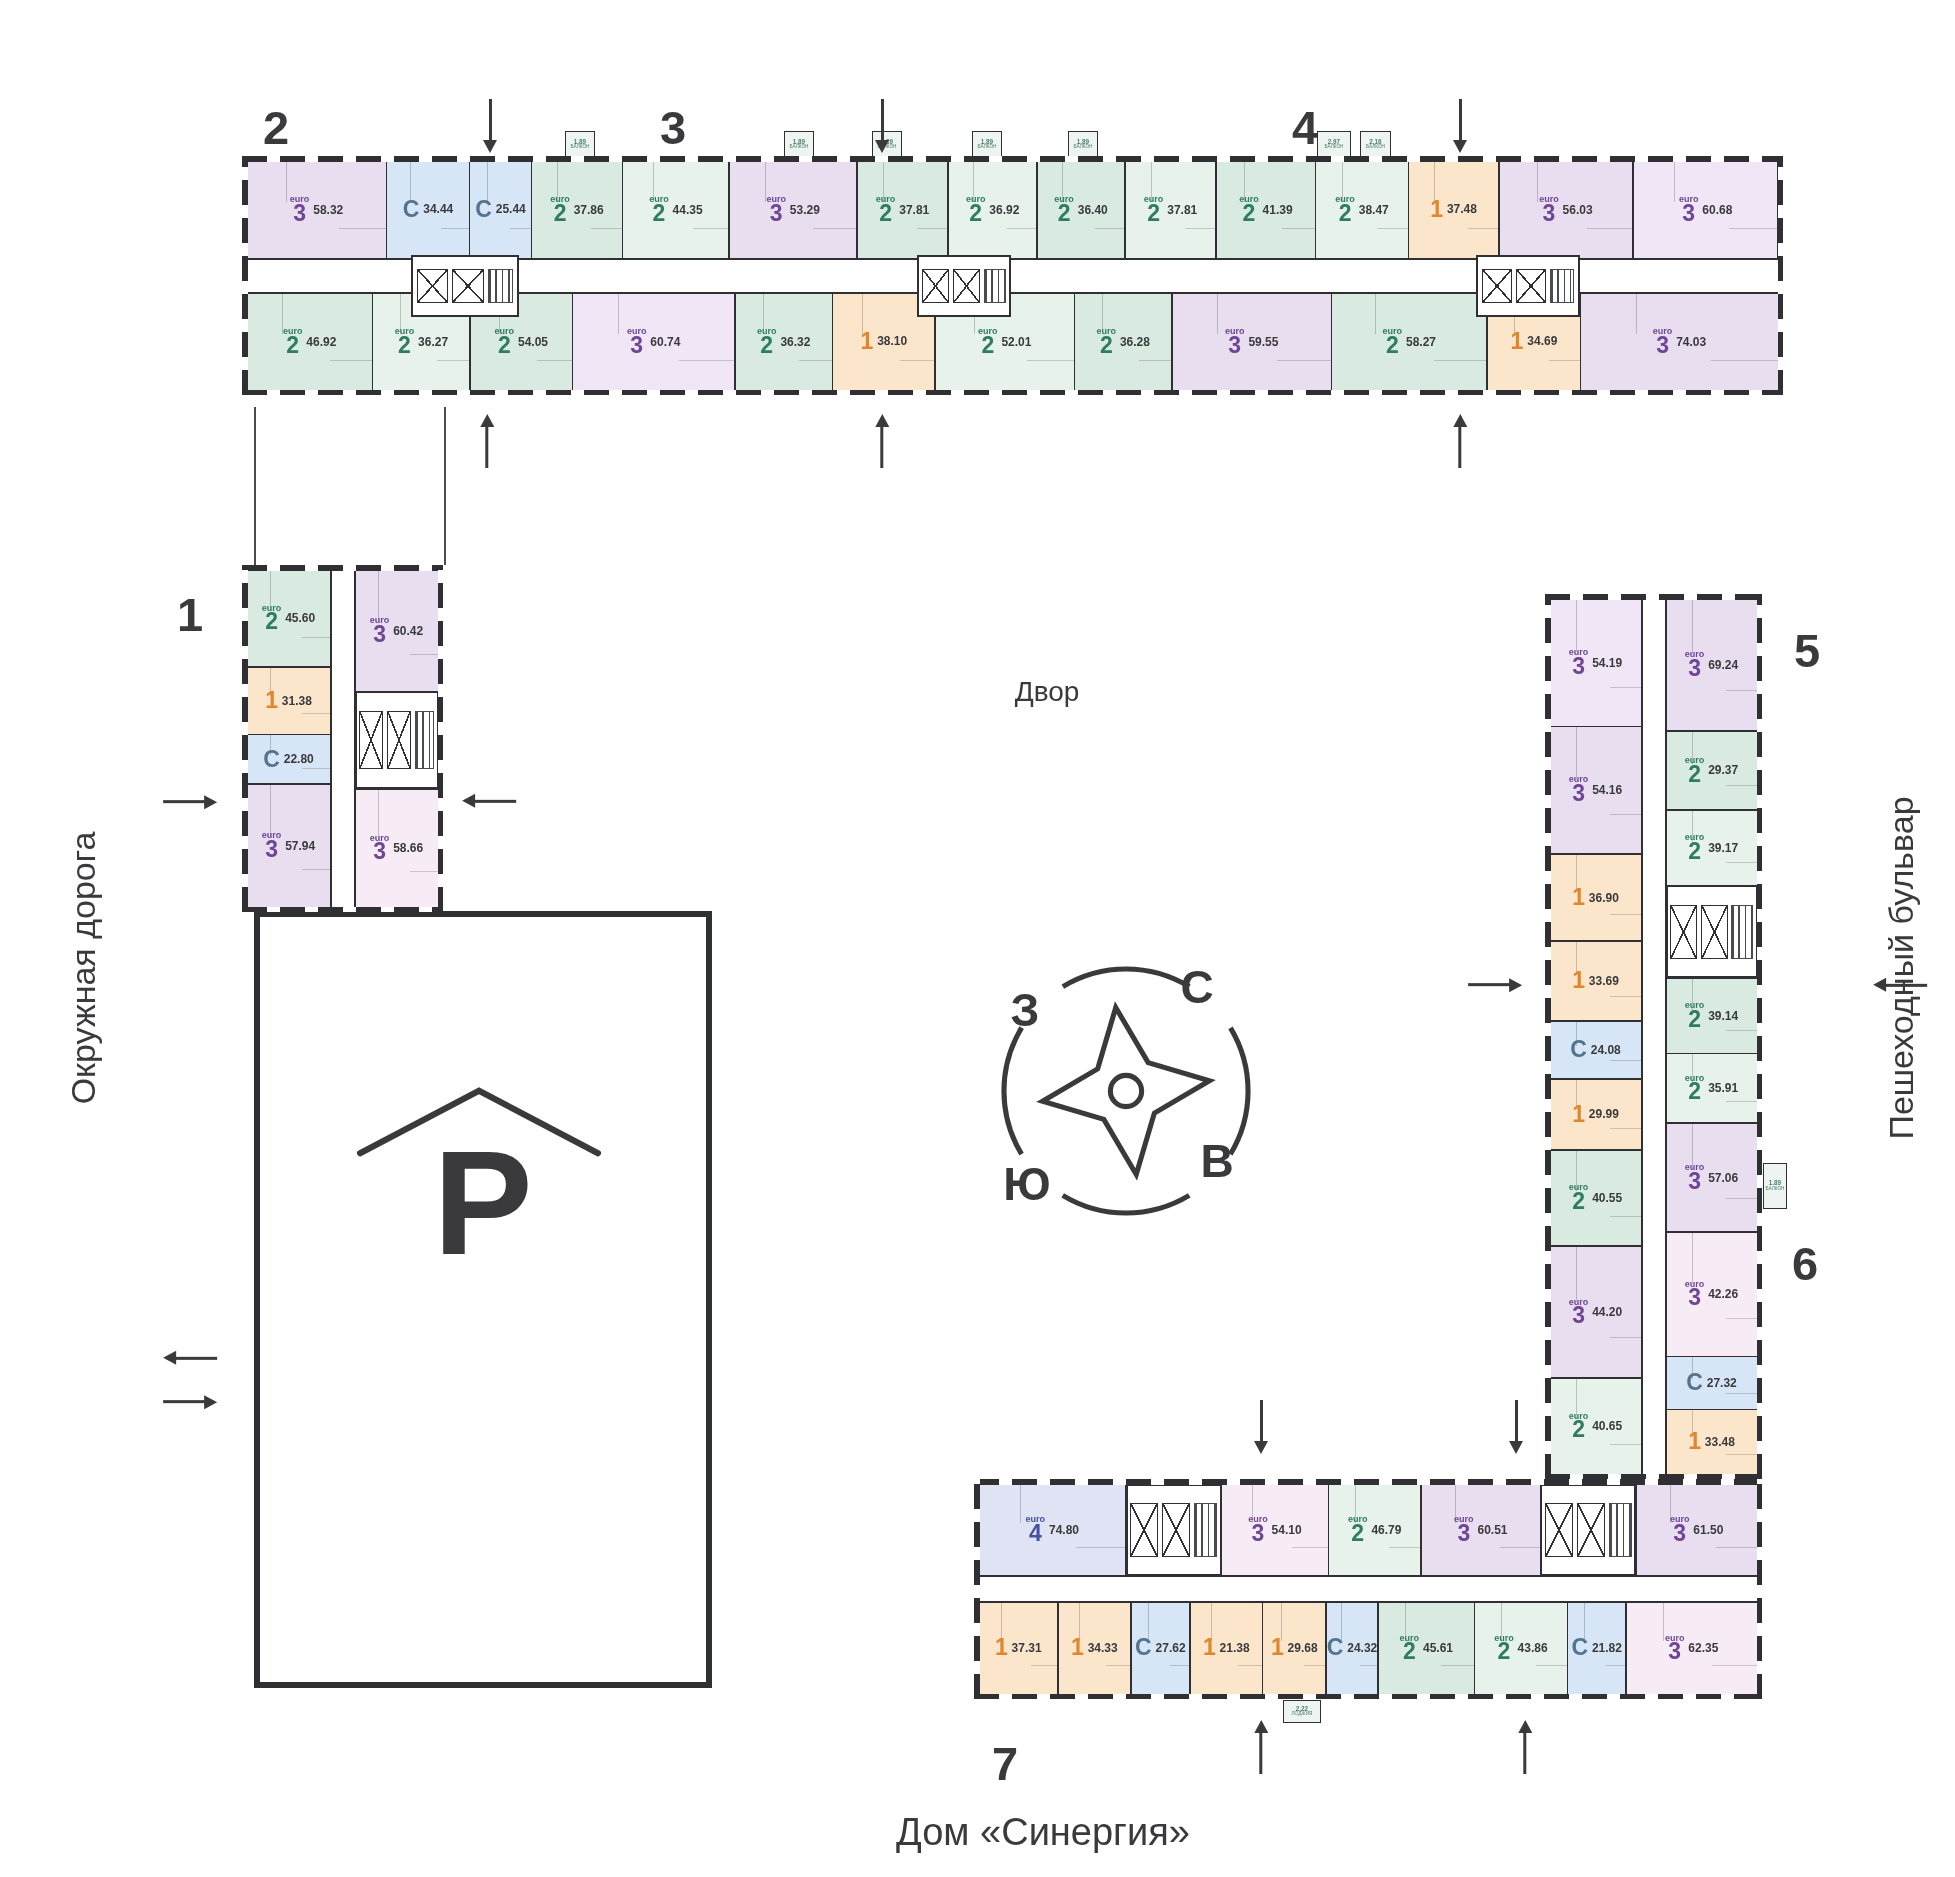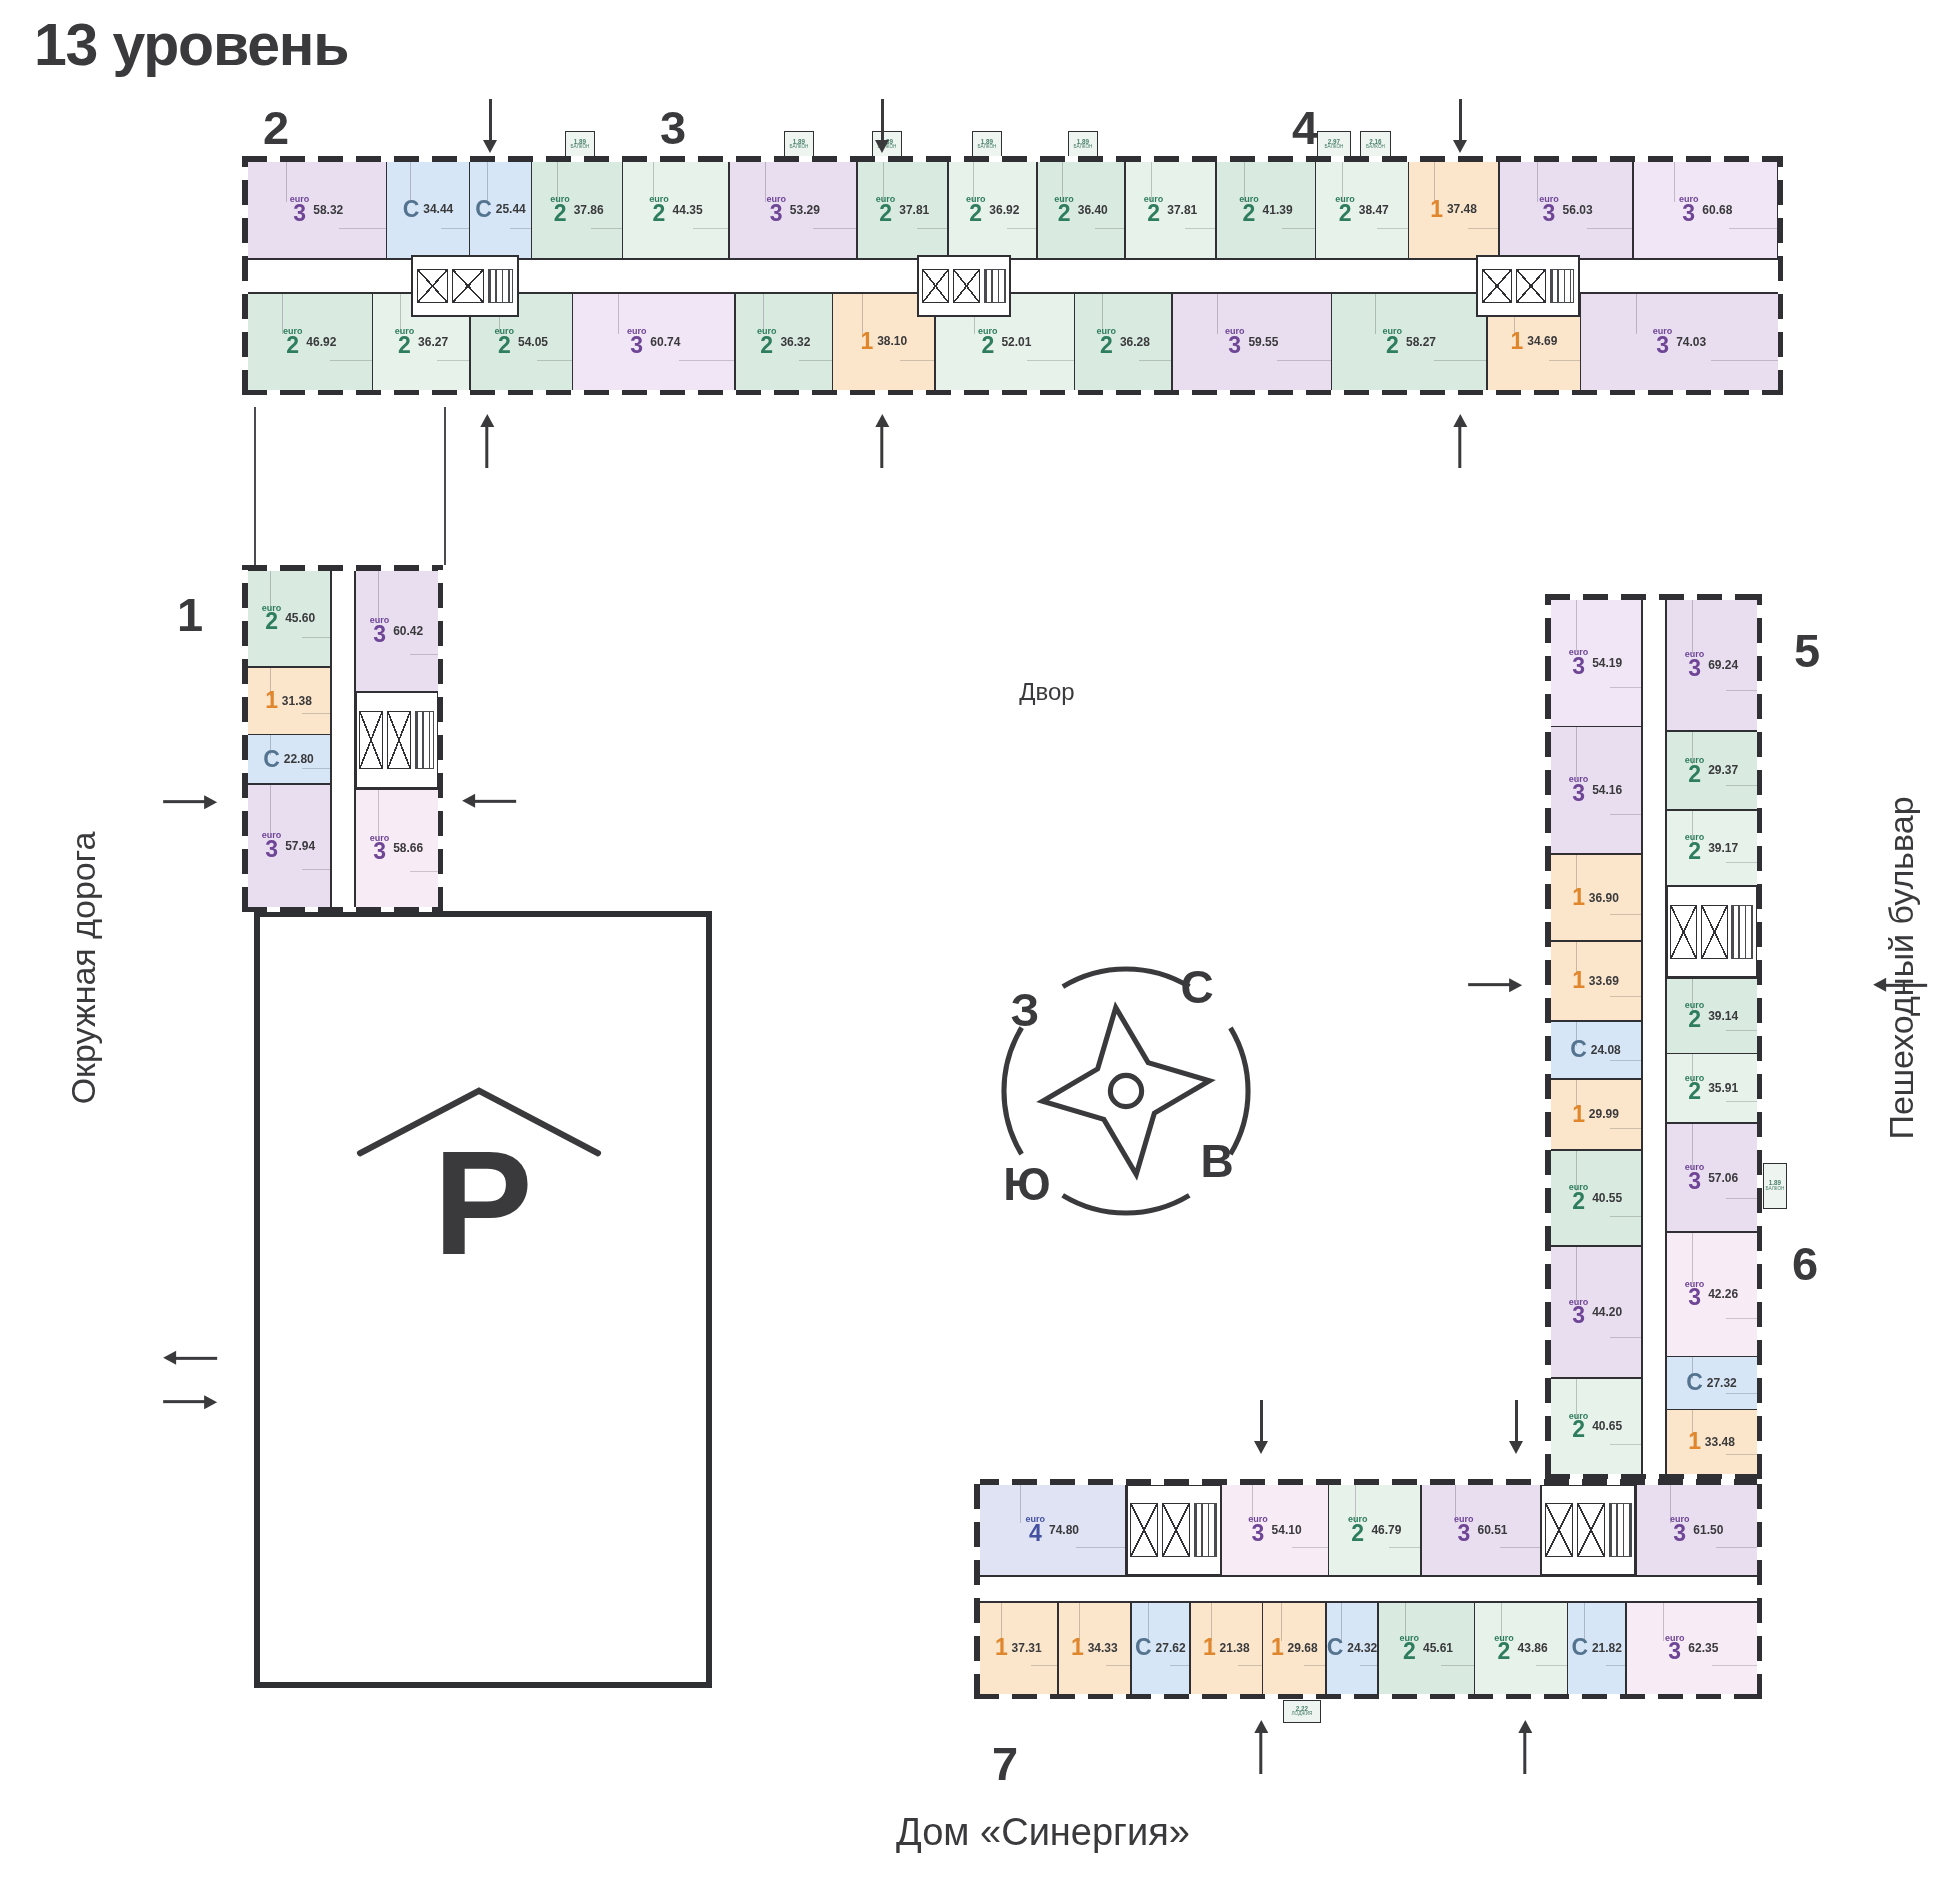--- a/index.html
+++ b/index.html
@@ -2,21 +2,21 @@
 <html style="font-size:6.3px"><head>
 <meta charset="utf-8">
 <style>
   html,body{margin:0;padding:0;background:#ffffff;}
   body{width:1955px;height:1877px;position:relative;font-family:"Liberation Sans","DejaVu Sans",sans-serif;color:#3a3a3c;overflow:hidden;}
   #plan{position:absolute;inset:0;}
 
   .title{position:absolute;left:34px;top:11px;font-size:59px;font-weight:800;letter-spacing:-1.2px;color:#3a3a3c;white-space:nowrap;}
 
   .bigtext{position:absolute;transform:translate(-50%,-50%);white-space:nowrap;color:#3a3a3c;}
-  .dvor{font-size:24px;}
+  .dvor{font-size:28px;}
   .bldg{font-size:38px;}
   .street{font-size:34px;transform:translate(-50%,-50%) rotate(-90deg);}
 
   .secnum{position:absolute;transform:translate(-50%,-50%);font-size:47px;font-weight:800;color:#3a3a3c;}
 
   .wing{position:absolute;background:#ffffff;}
   .edge{position:absolute;z-index:3;}
   .winner{position:absolute;inset:5.5px;display:flex;z-index:2;}
   .winner.h{flex-direction:column;}
   .winner.v{flex-direction:row;}
@@ -61,21 +61,20 @@
 
   .connector{position:absolute;left:254px;top:407px;width:188px;height:158px;border-left:2px solid #4a4b4f;border-right:2px solid #4a4b4f;z-index:1;}
 
   .cletter{position:absolute;transform:translate(-50%,-50%);font-size:46px;font-weight:800;color:#3a3a3c;z-index:6;}
   #compass{position:absolute;left:993px;top:958px;z-index:5;}
 </style>
 </head>
 <body>
 
 <div id="plan">
-  <div class="title">13 уровень</div>
 
   <div class="bigtext dvor" style="left:1047px;top:692px;">Двор</div>
   <div class="bigtext street" style="left:83px;top:968px;">Окружная дорога</div>
   <div class="bigtext street" style="left:1901px;top:968px;">Пешеходный бульвар</div>
   <div class="bigtext bldg" style="left:1003px;top:1832px;margin-left:40px;">Дом «Синергия»</div>
 
   <div class="connector"></div>
 
   <div class="parking">
     <svg class="proof" width="250" height="78" viewBox="0 0 640 200">

